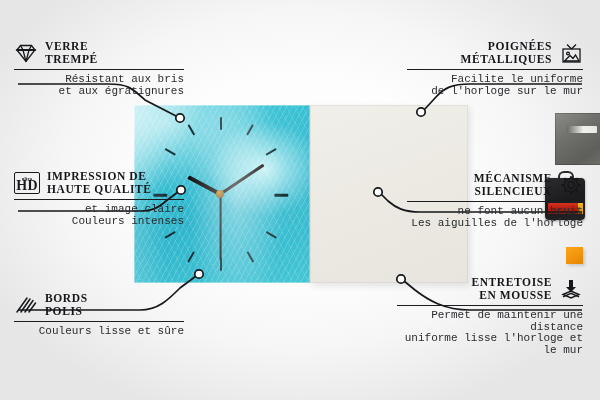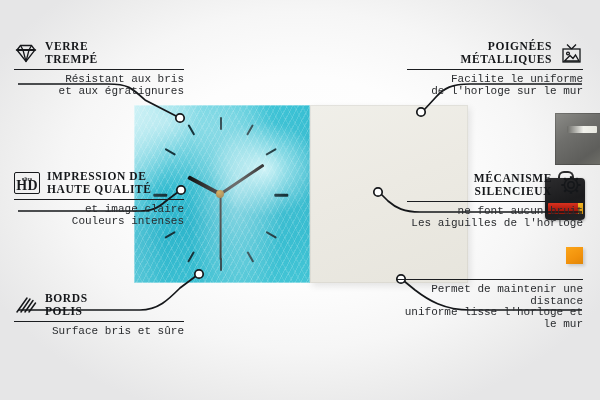--- a/index.html
+++ b/index.html
@@ -225,21 +225,21 @@
               <path d="M15,18 L21.5,9"></path>
         </g>
           </svg>
       </span>
       <div>
         <div class="co-title">BORDS</div>
         <div class="co-title">POLIS</div>
       </div>
     </div>
     <div class="co-rule"></div>
-    <div class="co-sub">Surface bris et sûre</div>
+    <div class="co-sub">Couleurs lisse et sûre</div>
   </div>
 
   <div class="callout c-right" style="top:40px;">
     <div class="co-head">
       <div>
         <div class="co-title">POIGNÉES</div>
         <div class="co-title">MÉTALLIQUES</div>
       </div>
       <span class="ico">
         <svg viewBox="0 0 24 22">
@@ -273,18 +273,33 @@
         </g>
           </svg>
       </span>
     </div>
     <div class="co-rule"></div>
     <div class="co-sub">ne font aucun bruit</div>
     <div class="co-sub">Les aiguilles de l'horloge</div>
   </div>
 
   <div class="callout c-right" style="top:276px; width:186px;">
+    <div class="co-head">
+      <div>
+        <div class="co-title">ENTRETOISE</div>
+        <div class="co-title">EN MOUSSE</div>
+      </div>
+      <span class="ico">
+        <svg viewBox="0 0 24 22">
+            <g fill="none" stroke="#15171a" stroke-width="1.4">
+          <path d="M10,2 L10,9 L7,9 L12,14 L17,9 L14,9 L14,2 Z" fill="#15171a" stroke="none"></path>
+          <path d="M4,16.5 L12,13 L20,16.5 L12,20 Z"></path>
+          <path d="M4,18.8 L12,15.3 L20,18.8"></path>
+        </g>
+          </svg>
+      </span>
+    </div>
     <div class="co-rule"></div>
     <div class="co-sub">Permet de maintenir une distance</div>
     <div class="co-sub">uniforme lisse l'horloge et le mur</div>
   </div>
 
 </div>
 
 </body></html>

